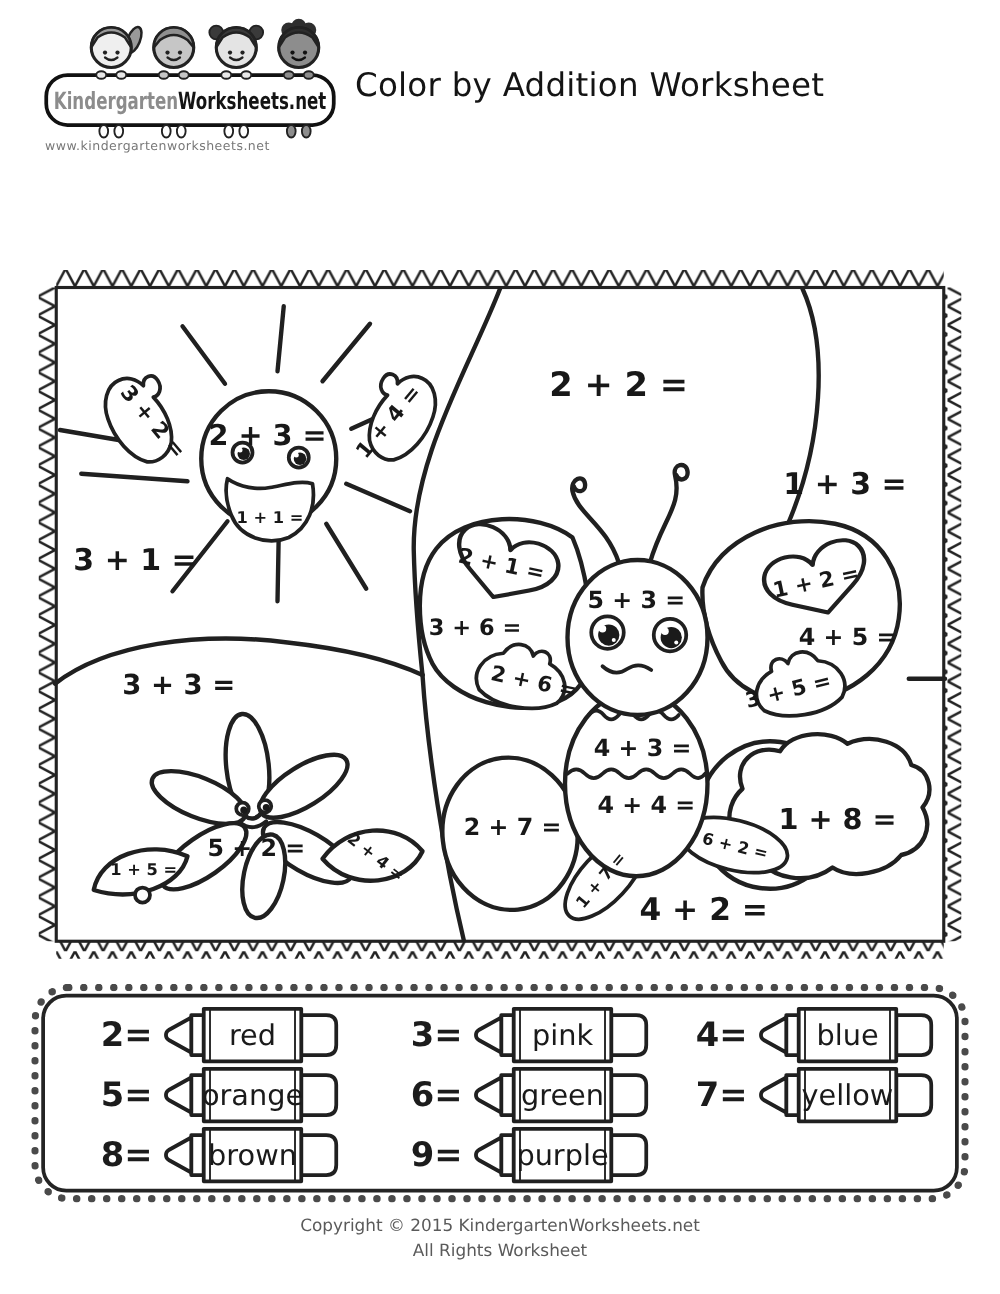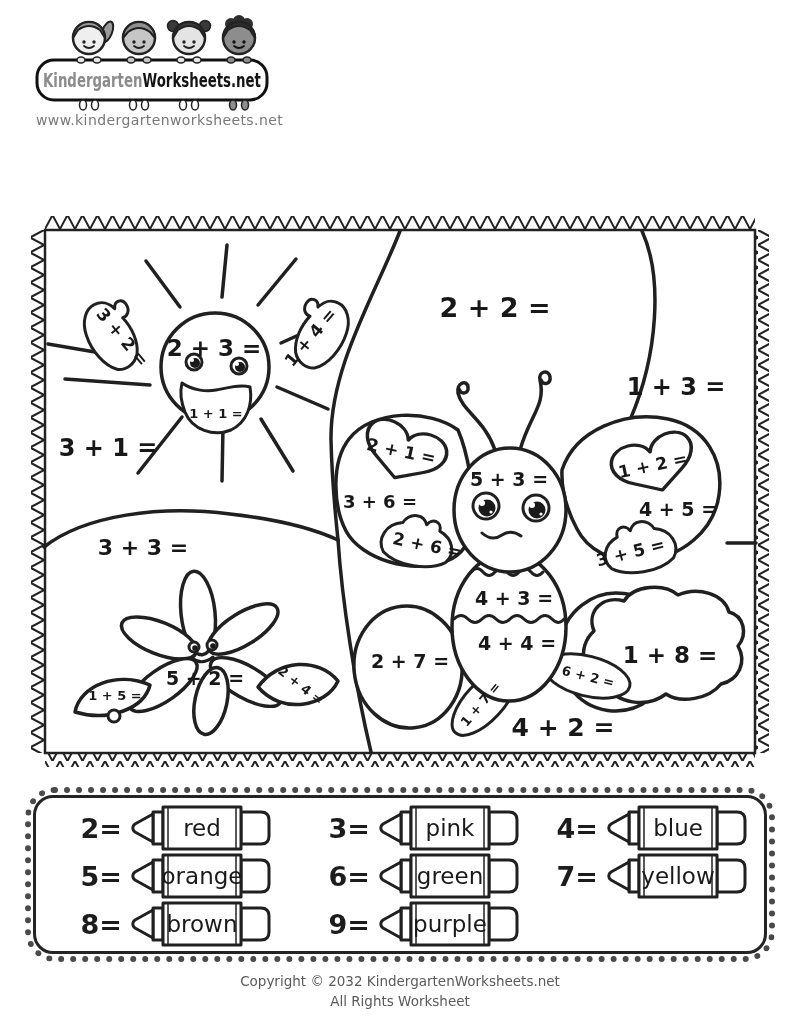--- a/index.html
+++ b/index.html
@@ -1,19 +1,19 @@
 <!DOCTYPE html>
 <html><head>
 <meta charset="utf-8">
 <style>
   html,body{margin:0;padding:0;background:#fff;}
   .page{position:relative;width:800px;height:1035px;background:#fff;overflow:hidden;
         font-family:"DejaVu Sans",sans-serif;color:#1c1c1c;}
   .logo-svg{position:absolute;left:34px;top:10px;}
-  .site-url{position:absolute;left:36px;top:112px;font-size:14px;color:#787878;letter-spacing:.4px;}
+  .site-url{position:absolute;left:36px;top:112px;font-size:10px;color:#787878;letter-spacing:.4px;}
   .page-title{position:absolute;left:284px;top:54px;font-size:26px;color:#141414;letter-spacing:.2px;}
   .name-row{position:absolute;left:396px;top:146px;font-size:29px;color:#141414;white-space:nowrap;}
   .picture-wrap{position:absolute;left:30px;top:215px;width:740px;height:553px;}
   .key-outer{position:absolute;left:25px;top:787px;width:750px;height:175px;box-sizing:border-box;
              border:6px dotted #4a4a4a;border-radius:30px;}
   .key-inner{position:absolute;left:2px;top:2px;right:2px;bottom:2px;border:3px solid #242424;border-radius:20px;
              display:grid;grid-template-columns:248px 228px 1fr;grid-template-rows:1fr 1fr 1fr;
              align-items:center;padding:6px 10px 6px 44px;box-sizing:border-box;}
   .key-entry{display:flex;align-items:center;gap:5px;}
   .key-num{font-size:27px;font-weight:600;color:#1c1c1c;min-width:42px;text-align:right;
@@ -94,20 +94,21 @@
         <ellipse cx="111" cy="95" rx="3.5" ry="5"></ellipse>
       <ellipse cx="149" cy="95" rx="3.5" ry="5"></ellipse>
         <ellipse cx="161" cy="95" rx="3.5" ry="5"></ellipse>
       <ellipse cx="199" cy="95" rx="3.5" ry="5" fill="#8d8d8d"></ellipse>
         <ellipse cx="211" cy="95" rx="3.5" ry="5" fill="#8d8d8d"></ellipse>
     </g>
     <text class="banner-text" x="118" y="77" text-anchor="middle" textLength="218" lengthAdjust="spacingAndGlyphs"><tspan fill="#8c8c8c">Kindergarten</tspan><tspan fill="#141414">Worksheets.net</tspan></text>
   </svg>
 
   <div class="site-url">www.kindergartenworksheets.net</div>
+  <div class="page-title">Color by Addition Worksheet</div>
 
   <div class="picture-wrap">
   <svg width="740" height="553" viewBox="0 0 740 553">
     <defs>
       <pattern id="tru" width="15" height="14" patternUnits="userSpaceOnUse">
         <path d="M0,14 L7.5,0 L15,14" fill="#fff" stroke="#222" stroke-width="2"></path>
       </pattern>
       <pattern id="trd" width="15" height="14" patternUnits="userSpaceOnUse">
         <path d="M0,0 L7.5,14 L15,0" fill="#fff" stroke="#222" stroke-width="2"></path>
       </pattern>
@@ -351,17 +352,17 @@
           <line x1="109" y1="3" x2="109" y2="45" stroke="#202020" stroke-width="1.5"></line>
           <text class="crayon-label" x="75" y="32">purple</text>
         </svg>
       </div>
       <div></div>
 
     </div>
   </div>
 
   <div class="footer">
-    <div>Copyright © 2032 KindergartenWorksheets.net</div>
+    <div>Copyright © 2015 KindergartenWorksheets.net</div>
     <div>All Rights Worksheet</div>
   </div>
 
 </div>
 
 </body></html>

